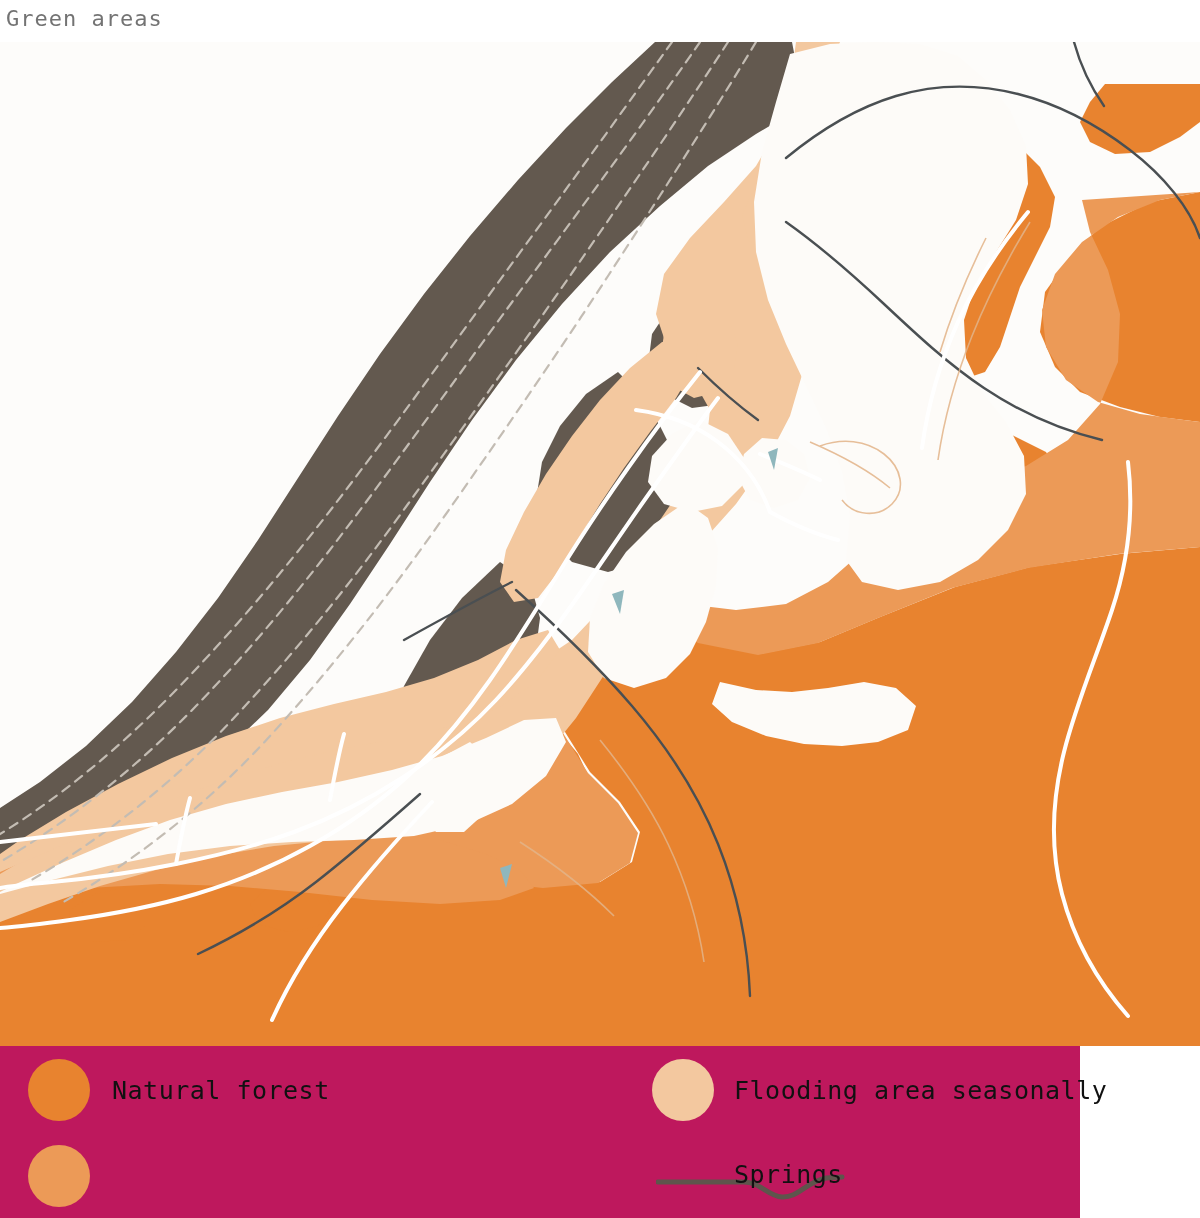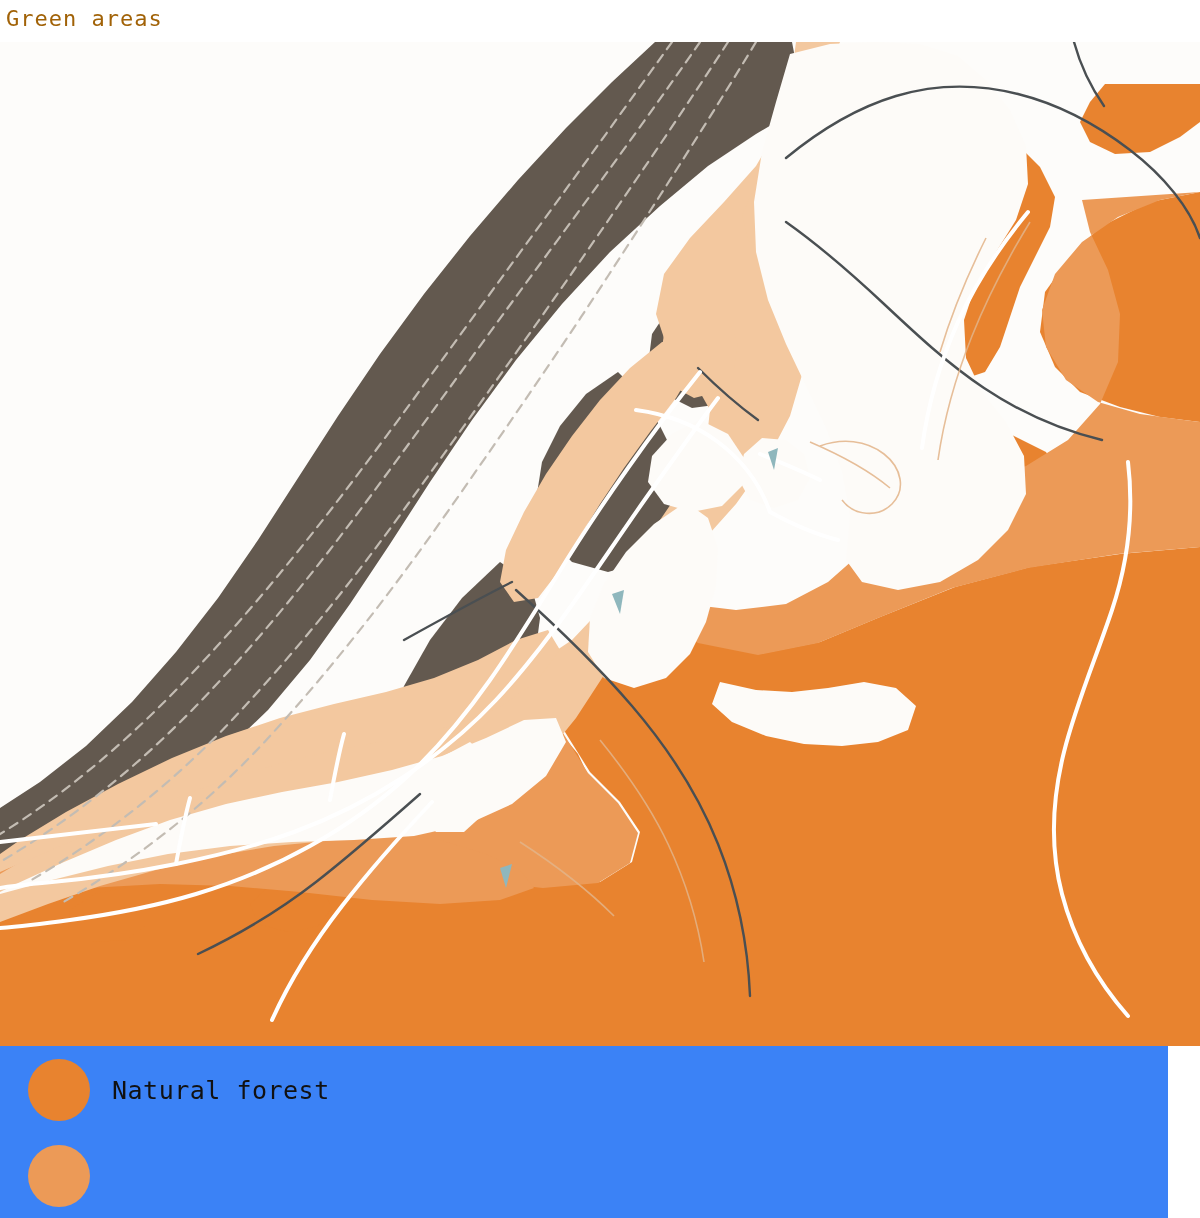--- a/index.html
+++ b/index.html
@@ -3,34 +3,34 @@
 <meta charset="utf-8">
 <style>
   html,body{margin:0;padding:0;background:#ffffff;}
   body{
     width:1200px;height:1218px;position:relative;overflow:hidden;
     font-family:"DejaVu Sans Mono","Liberation Mono",monospace;
   }
 
   .page-title{
     position:absolute;left:6px;top:6px;
-    font-size:22px;letter-spacing:1px;color:#a16207;
+    font-size:22px;letter-spacing:1px;color:#737373;
     font-family:"DejaVu Sans Mono","Liberation Mono",monospace;
     white-space:nowrap;
   }
 
   .map-wrap{
     position:absolute;left:0;top:42px;width:1200px;height:1004px;
     background:#fdfcfa;overflow:hidden;
   }
   .map-svg{display:block;width:1200px;height:1004px;}
 
   .legend{
-    position:absolute;left:0;top:1046px;width:1168px;height:172px;
-    background:#3b82f6;
+    position:absolute;left:0;top:1046px;width:1080px;height:172px;
+    background:#be185d;
   }
   .legend-col{position:absolute;top:0;height:172px;}
   .legend-col.left{left:0;width:600px;}
   .legend-col.right{left:600px;width:600px;}
 
   .legend-row{position:absolute;height:86px;width:100%;}
   .legend-row.r1{top:0;}
   .legend-row.r2{top:86px;}
 
   .swatch{
@@ -298,13 +298,28 @@
       <span class="swatch" style="background:#e8832f;"></span>
       <span class="legend-label">Natural forest</span>
     </div>
 
     <div class="legend-row r2">
       <span class="swatch" style="background:#ec9a57;"></span>
     </div>
 
   </div>
 
+  <div class="legend-col right">
+
+    <div class="legend-row r1">
+      <span class="swatch" style="background:#f3c89f;"></span>
+      <span class="legend-label">Flooding area seasonally</span>
+    </div>
+
+    <div class="legend-row r2">
+      <svg class="springs-line" viewBox="0 0 200 44">
+        <path d="M2,26 L88,26 C104,26 112,40 126,41 C142,42 150,26 170,22 L186,21" fill="none" stroke="#5e554c" stroke-width="5" stroke-linecap="round" stroke-linejoin="round"></path>
+      </svg>
+      <span class="legend-label springs-label">Springs</span>
+    </div>
+
+  </div>
 </div>
 
 </body></html>

